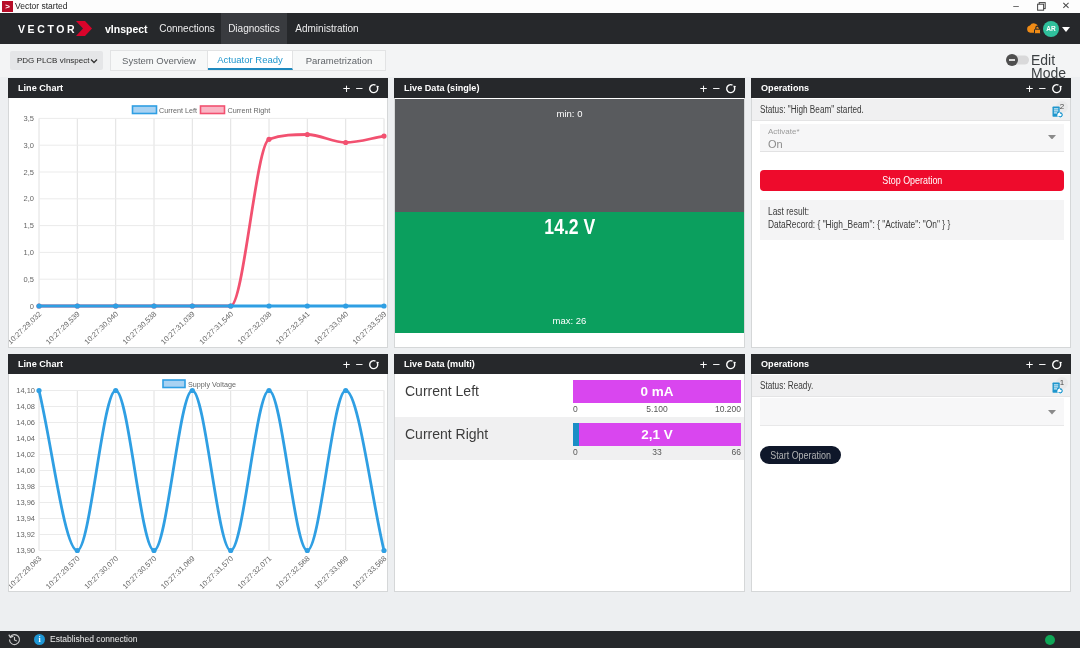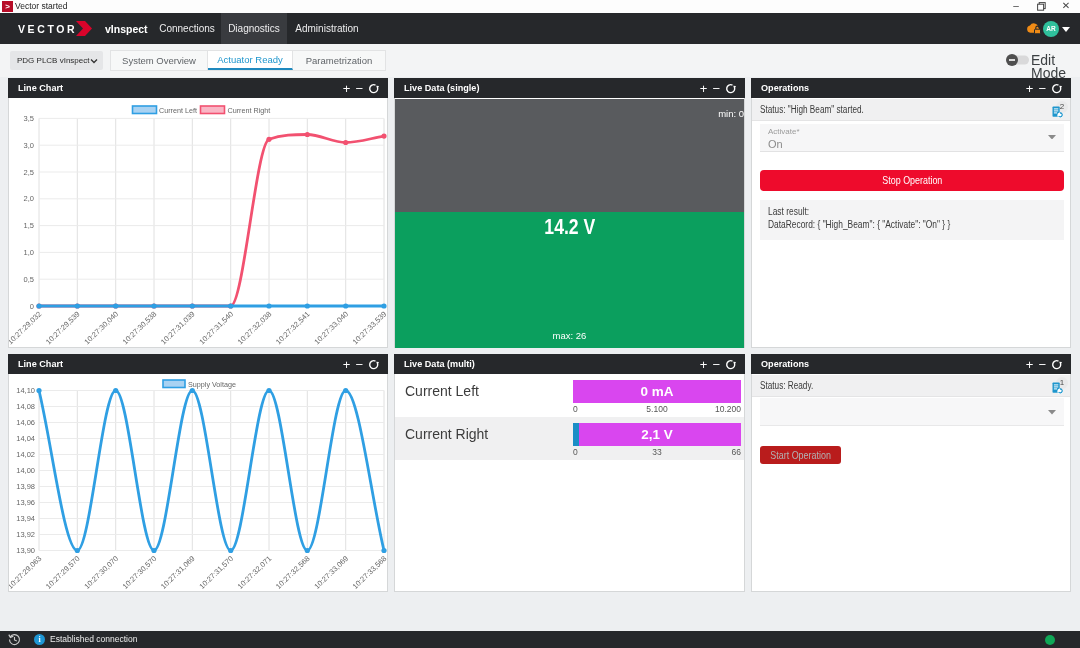--- a/index.html
+++ b/index.html
@@ -22,24 +22,24 @@
 .editmode{position:absolute;left:1031px;top:10px;font-size:14px;color:#3c4043;line-height:13px}
 .panel{position:absolute;background:#fff;border:1px solid #d5d7d8}
 .phead{position:absolute;left:-1px;top:-1px;background:#26282b;height:20px;color:#fff;font-size:9.8px;font-weight:bold;line-height:20px;padding-left:10px}
 .pt{display:inline-block;transform:scaleX(0.93);transform-origin:left center}
 .hicons{position:absolute;right:8px;top:-1px;height:20px;display:flex;align-items:center;color:#fff}
 .hplus{font-size:13px;font-weight:normal;margin-right:5px}
 .hminus{font-size:13px;font-weight:normal;margin-right:5px}
 .statusrow{position:absolute;left:0;top:20px;width:100%;background:#f0f0f1;border-bottom:1px solid #e4e4e5;font-size:10px;color:#3a3a3a}
 .cx{display:inline-block;transform:scaleX(0.82);transform-origin:left center;white-space:nowrap}
 .statusbar{position:absolute;left:0;top:631px;width:1080px;height:17px;background:#26282b}
-.gauge-top{position:absolute;left:0;top:20px;width:100%;background:#595b5e;color:#fff;text-align:right}
+.gauge-top{position:absolute;left:0;top:20px;width:100%;background:#595b5e;color:#fff;text-align:center}
 .gauge-bot{position:absolute;left:0;width:100%;background:#0b9f5e;color:#fff;text-align:center}
 .redbtn{position:absolute;background:#ee0b2c;border-radius:4px;color:#fff;font-size:10.5px;text-align:center}
-.graybtn{position:absolute;background:#b91c1c;border-radius:3px;color:#b2b3b4;font-size:10.5px;text-align:center}
+.graybtn{position:absolute;background:#0f172a;border-radius:9px;color:#b2b3b4;font-size:10.5px;text-align:center}
 .lastres{position:absolute;background:#f4f4f5;font-size:10.5px;color:#3a3a3a}
 .selfield{position:absolute;background:#f6f6f7}
 .mrow-label{position:absolute;font-size:14px;color:#3c3c3c}
 .mbar{position:absolute;background:#d946ef;color:#fff;font-size:13.5px;font-weight:bold;text-align:center}
 .mscale{position:absolute;font-size:8.5px;color:#565656}
 </style></head>
 <body>
 
 <div class="titlebar">
   <div class="tb-ico">&gt;</div>
@@ -171,21 +171,21 @@
       <span class="hplus">+</span>
       <span class="hminus">−</span>
       <svg width="11" height="11" viewBox="0 0 11 11">
         <path d="M9.43 4.18 A4 4 0 1 1 7.5 2.08" fill="none" stroke="#fff" stroke-width="1.4"></path>
         <path d="M8.2 2.7 L11.0 3.1 L9.4 5.8 Z" fill="#fff"></path>
       </svg>
     </div>
   <div class="gauge-top" style="height:113px">
       <div style="font-size:9.5px;margin-top:9px">min: 0</div>
     </div>
-  <div class="gauge-bot" style="top:133px;height:136px">
+  <div class="gauge-bot" style="top:133px;height:121px">
       <div style="font-size:22px;font-weight:bold;margin-top:2px"><span style="display:inline-block;transform:scaleX(0.8)">14.2 V</span></div>
       <div style="font-size:9.5px;position:absolute;bottom:7px;width:100%">max: 26</div>
     </div>
 </div>
 
 <div class="panel" style="left:751px;top:78px;width:320px;height:270px">
   <div class="phead" style="width:320px"><span class="pt">Operations</span></div>
   <div class="hicons">
       <span class="hplus">+</span>
       <span class="hminus">−</span>

